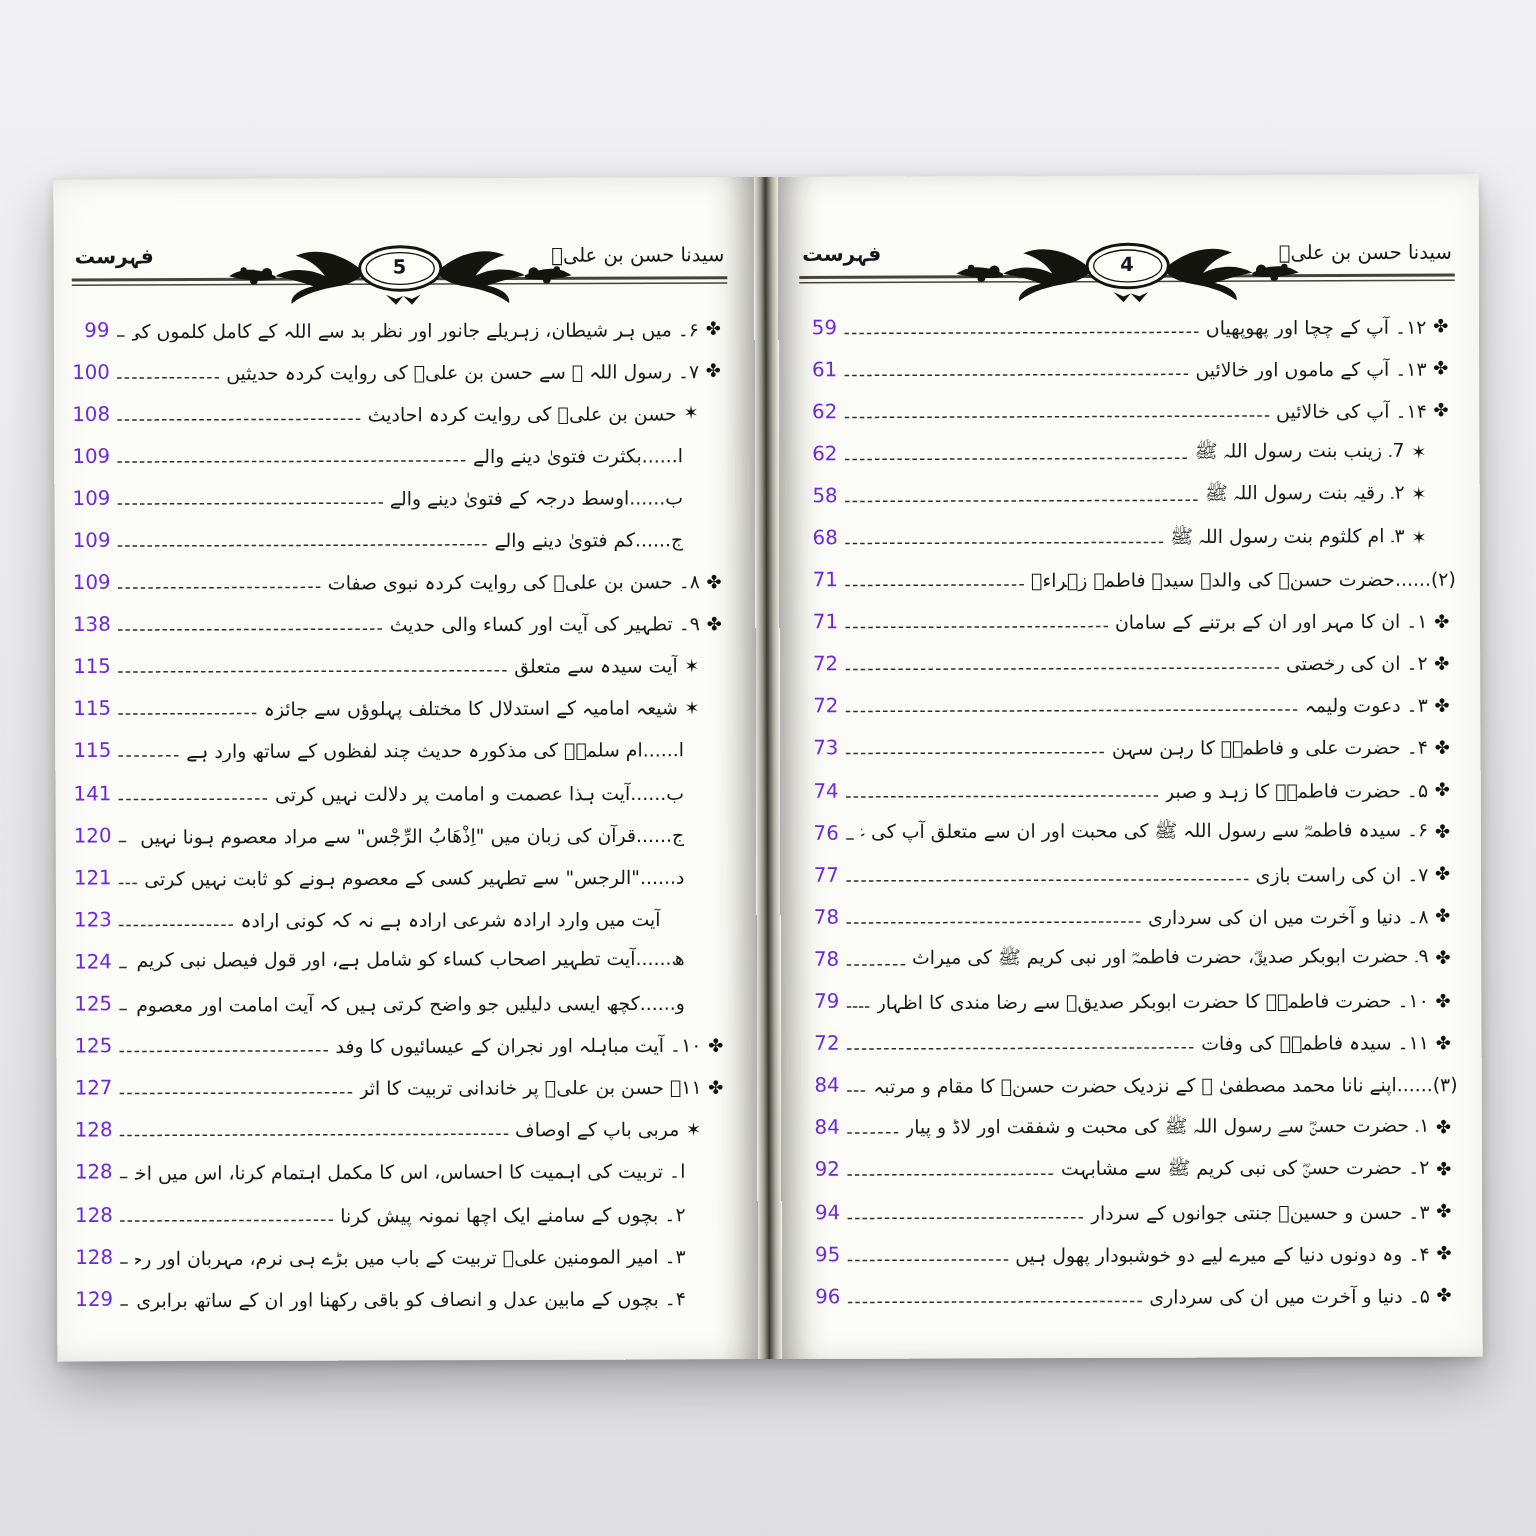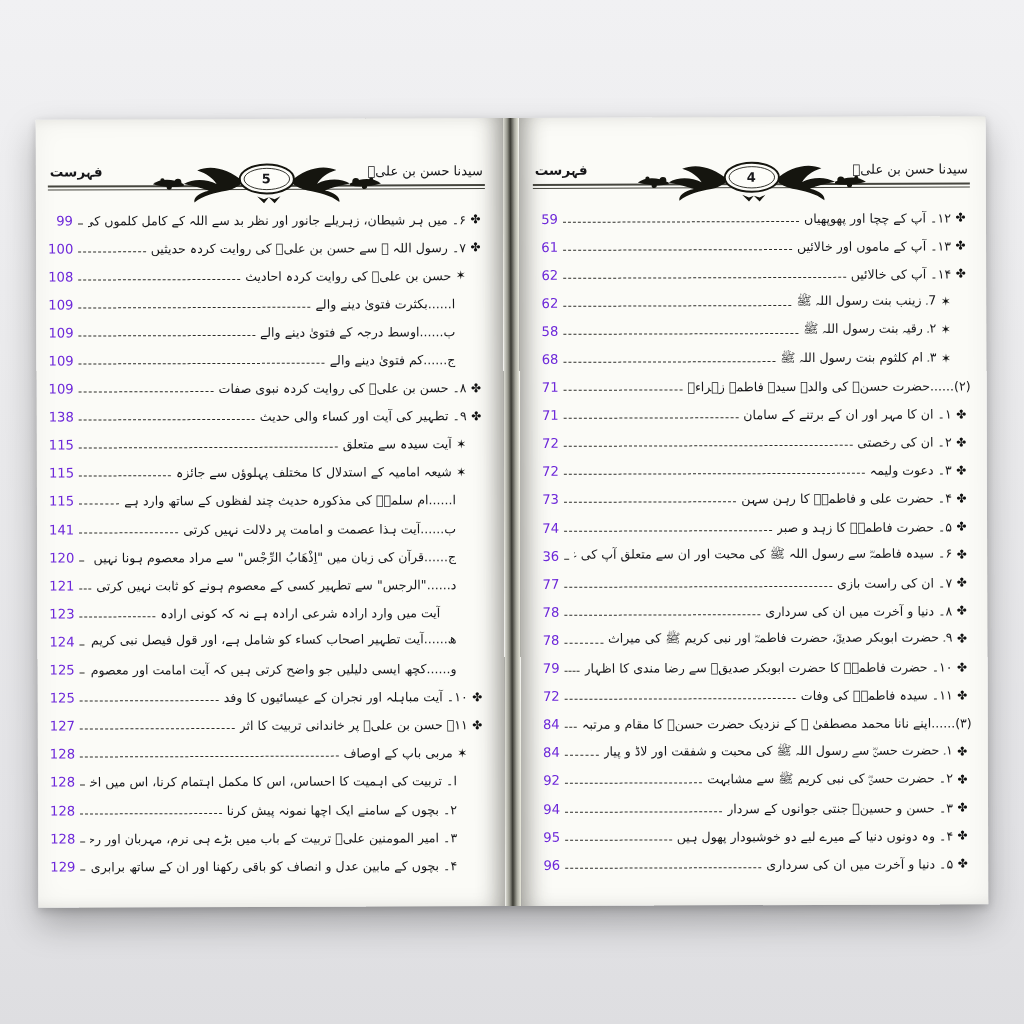--- a/index.html
+++ b/index.html
@@ -330,21 +330,21 @@
         <div class="entry indent-0">
           <span class="marker">✤</span>
           <span class="txt">۵۔ حضرت فاطمہؓ کا زہد و صبر</span>
           <span class="dots"></span>
           <span class="num">74</span>
         </div>
         <div class="entry indent-0">
           <span class="marker">✤</span>
           <span class="txt">۶۔ سیدہ فاطمہؓ سے رسول اللہ ﷺ کی محبت اور ان سے متعلق آپ کی غیرت</span>
           <span class="dots"></span>
-          <span class="num">36</span>
+          <span class="num">76</span>
         </div>
         <div class="entry indent-0">
           <span class="marker">✤</span>
           <span class="txt">۷۔ ان کی راست بازی</span>
           <span class="dots"></span>
           <span class="num">77</span>
         </div>
         <div class="entry indent-0">
           <span class="marker">✤</span>
           <span class="txt">۸۔ دنیا و آخرت میں ان کی سرداری</span>

